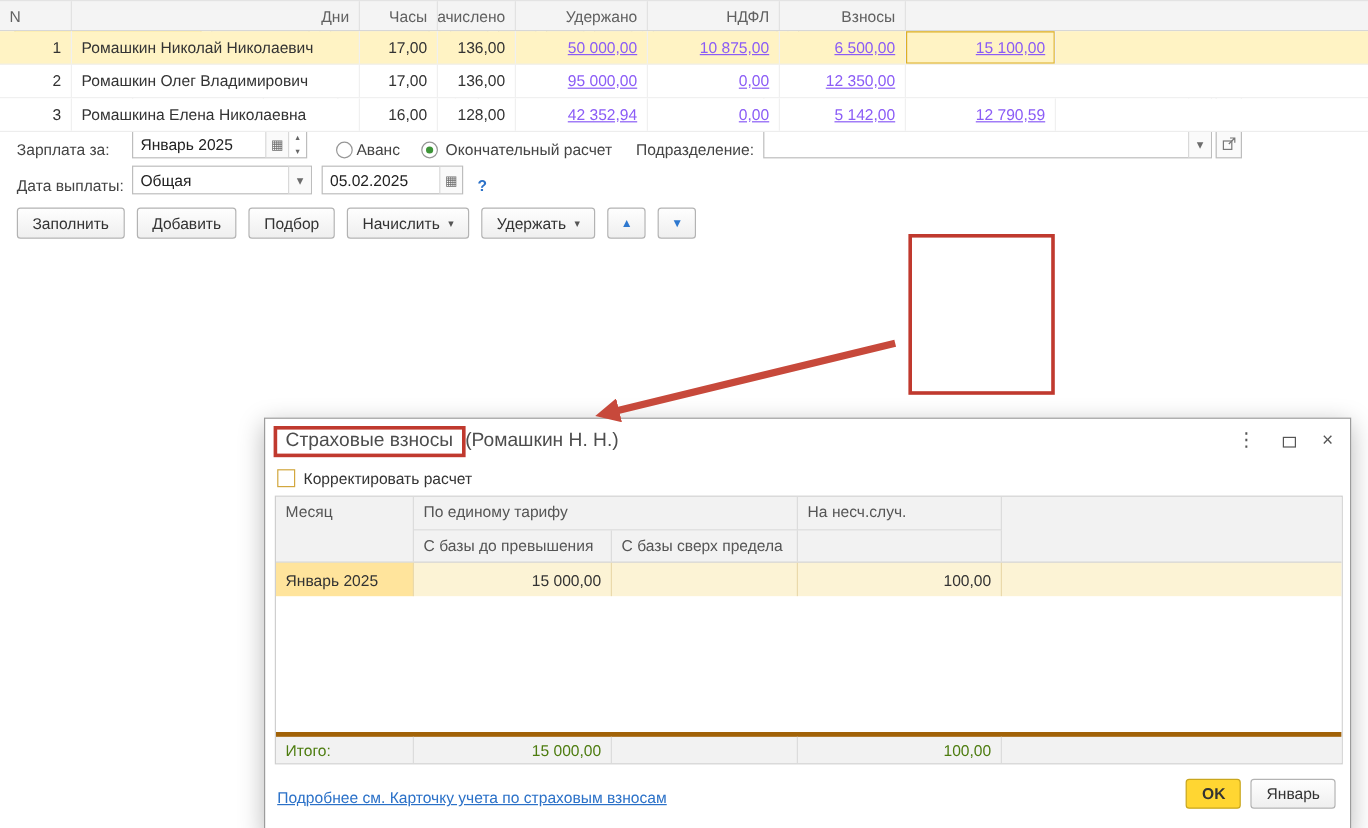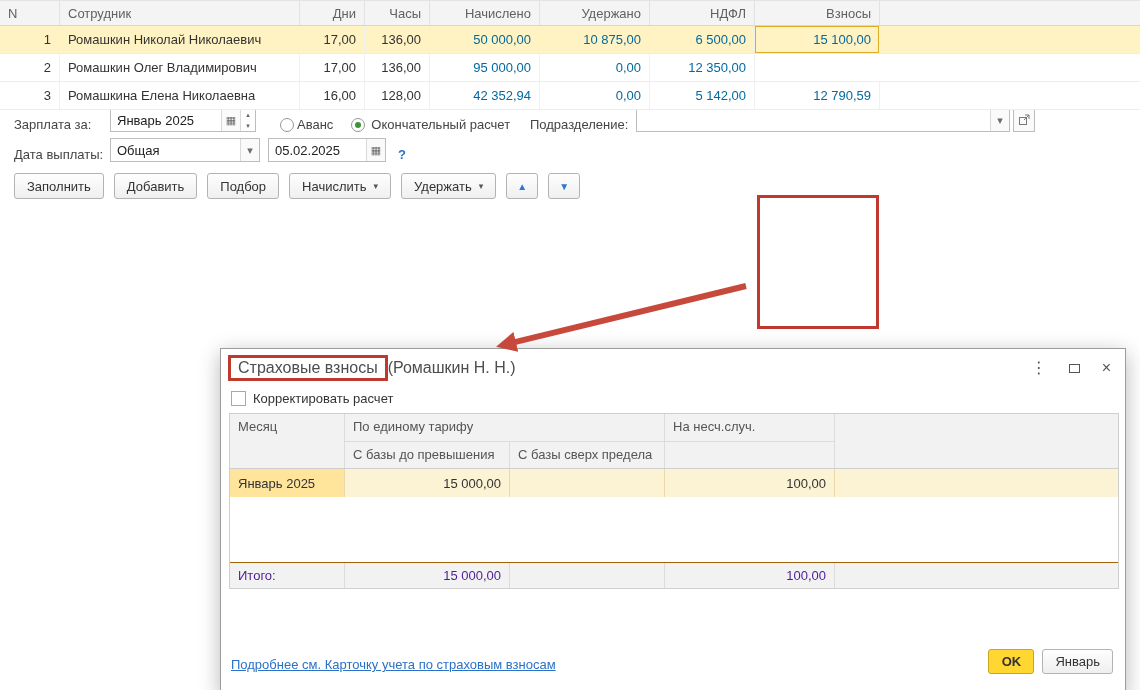--- a/index.html
+++ b/index.html
@@ -51,55 +51,55 @@
   
   #grid{position:absolute;left:0;top:206;width:1140px}
   .trow{display:grid;grid-template-columns:60px 240px 65px 65px 110px 110px 105px 125px 1fr;align-items:stretch}
   .thead{height:26px;background:#f4f4f4;border-top:1px solid #e3e3e3;border-bottom:1px solid #d7d7d7;color:#616161}
   .tbody{height:28px;border-bottom:1px solid #ededed;background:#fff}
   .tbody.sel{background:#fff3c4}
   .cell{padding:0 8px;white-space:nowrap;overflow:hidden;border-right:1px solid #f0f0f0;display:flex;align-items:center}
   .thead .cell{border-right:1px solid #e2e2e2}
   .cell:last-child{border-right:0}
   .r{justify-content:flex-end;text-align:right}
-  .link{color:#0369a1;cursor:pointer}
+  .link{color:#8b5cf6;text-decoration:underline;cursor:pointer}
   .focuscell{box-shadow:inset 0 0 0 1px #dcae25}
 
   
   #ann-box{left:757px;top:195px;width:122px;height:134px;border:3px solid #c0392e;z-index:30;pointer-events:none}
   #ann-arrow{left:0;top:0;width:1140px;height:690px;z-index:31;pointer-events:none}
   .annframe{display:inline-block;border:3px solid #c0392e;padding:1px 7px;margin-left:-7px}
 
   
   #dlg{left:220px;top:348px;width:906px;height:348px;background:#fff;border:1px solid #9c9c9c;
        box-shadow:0 5px 20px rgba(0,0,0,.28);z-index:10}
   #dlg-title{position:absolute;left:0;top:0;width:100%;height:38px;display:flex;align-items:center;padding:0 14px;font-size:16px;color:#4d4d4d}
   #dlg-controls{margin-left:auto;display:flex;align-items:center;gap:22px;color:#555}
   #dlg-controls .c{cursor:pointer;font-size:16px;line-height:1}
   .maxbox{width:11px;height:9px;border:1px solid #555;display:inline-block;cursor:pointer}
   #dlg-check{position:absolute;left:10px;top:42px;display:flex;align-items:center;gap:7px}
   .chk{width:15px;height:15px;border:1px solid #d2a73e;background:#fff;flex:none;cursor:pointer}
 
-  #dtable{position:absolute;left:8px;top:64px;width:890px;height:176px;border:1px solid #cfcfcf;display:flex;flex-direction:column;overflow:hidden}
+  #dtable{position:absolute;left:8px;top:64px;width:890px;height:224px;border:1px solid #cfcfcf;display:flex;flex-direction:column;overflow:hidden}
   .dcols{display:grid;grid-template-columns:115px 165px 155px 170px 1fr}
   #dhead{grid-template-rows:28px 26px;background:#f2f2f2;border-bottom:1px solid #cfcfcf;color:#555;flex:none}
   #dhead>div{padding:5px 8px;border-right:1px solid #dcdcdc;white-space:nowrap;overflow:hidden}
   .dh-month{grid-column:1;grid-row:1/3}
   .dh-group{grid-column:2/4;grid-row:1;border-bottom:1px solid #dcdcdc}
   .dh-acc{grid-column:4;grid-row:1;border-bottom:1px solid #dcdcdc}
   .dh-rest{grid-column:5;grid-row:1/3;border-right:0!important}
   .dh-below{grid-column:2;grid-row:2}
   .dh-above{grid-column:3;grid-row:2}
   .dh-accsub{grid-column:4;grid-row:2}
   .drow{height:28px;background:#fcf3d5;flex:none}
   .drow>div{display:flex;align-items:center;padding:0 8px;border-right:1px solid #ead9ab;white-space:nowrap}
   .drow>div:last-child{border-right:0}
   .drow .m{background:#ffe49c}
   .dspacer{flex:1;background:#fff}
-  #dfoot{height:26px;background:#f2f2f2;border-top:1px solid #a16207;color:#4c1d95;flex:none}
+  #dfoot{height:26px;background:#f2f2f2;border-top:4px solid #a16207;color:#4d7c0f;flex:none}
   #dfoot>div{display:flex;align-items:center;padding:0 8px;border-right:1px solid #dcdcdc;white-space:nowrap}
   #dfoot>div:last-child{border-right:0}
   #dlg-link{position:absolute;left:10px;top:308px;color:#2b71c8;text-decoration:underline;cursor:pointer}
   #dlg-btns{position:absolute;right:12px;top:300px;display:flex;gap:8px}
   #dlg-btns .btn{height:25px}
 </style>
 </head>
 <body>
 
 <div id="hdr" class="abs">
@@ -240,21 +240,20 @@
     <span>Удержать</span>
     <span class="caret">▾</span>
   </button>
   <button class="btn icon" style="color:#2e78cf;font-size:10px">▲</button>
   <button class="btn icon" style="color:#2e78cf;font-size:10px">▼</button>
 </div>
 
 <div id="grid">
   <div class="trow thead">
     <div class="cell">N</div>
-    <div class="cell">Сотрудник</div>
     <div class="cell r">Дни</div>
     <div class="cell r">Часы</div>
     <div class="cell r">Начислено</div>
     <div class="cell r">Удержано</div>
     <div class="cell r">НДФЛ</div>
     <div class="cell r">Взносы</div>
     <div class="cell"></div>
   </div>
 
   <div class="trow tbody sel">

